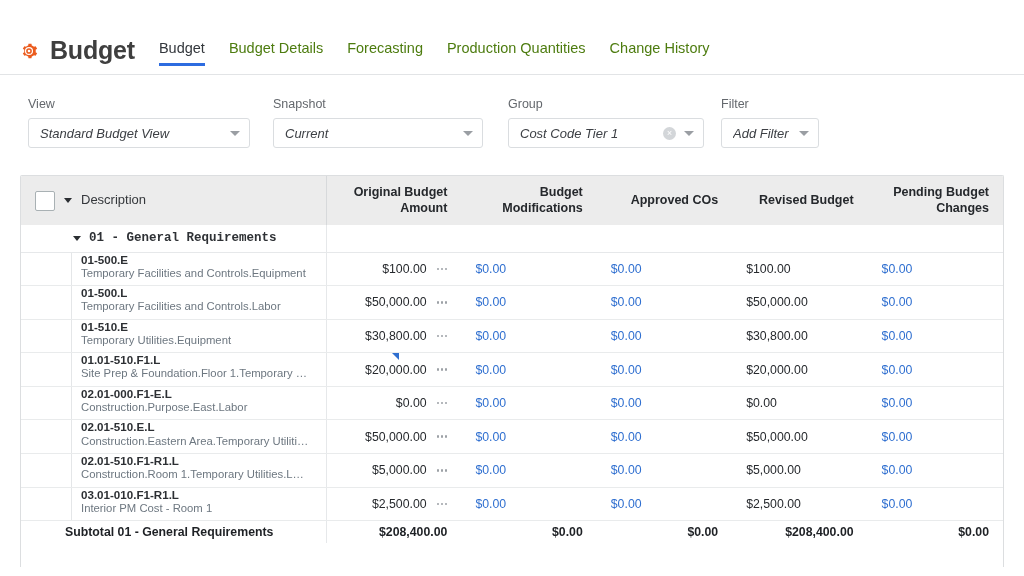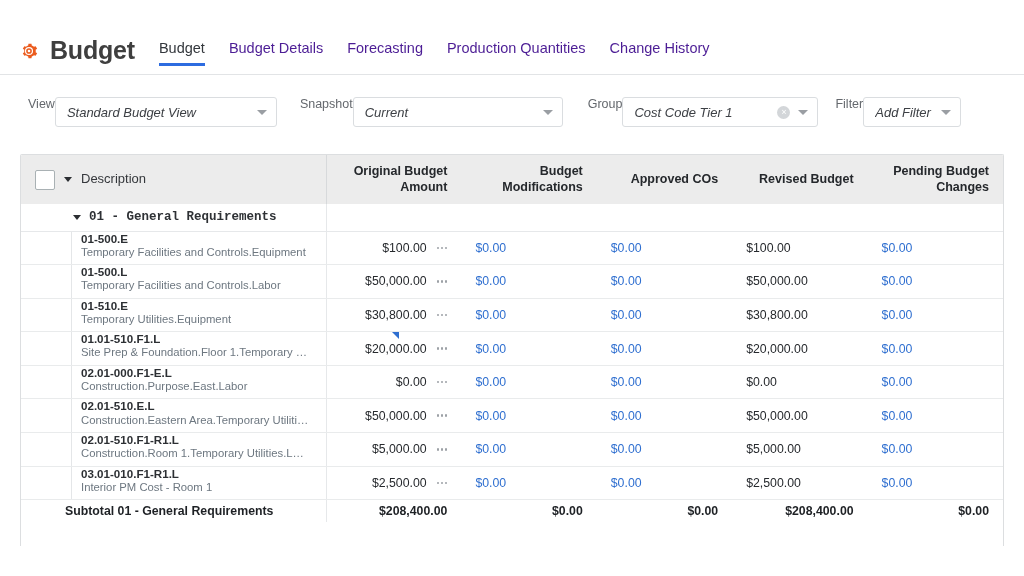--- a/index.html
+++ b/index.html
@@ -19,31 +19,31 @@
     height:74px;
   }
   .gear-icon{ width:18px; height:18px; margin-right:12px; flex:none; position:relative; top:1px;}
   .page-title{
     font-size:25px; font-weight:bold; color:#3f3f3f;
     letter-spacing:-0.2px; margin-right:24px;
     font-family:"Liberation Sans", sans-serif;
   }
   .tabs{ display:flex; align-items:flex-end; gap:24px; position:relative; top:3px;}
   .tab{
-    font-size:14.5px; color:#4c1d95; padding-bottom:7px;
+    font-size:14.5px; color:#4d7c0f; padding-bottom:7px;
     border-bottom:3px solid transparent; cursor:pointer; white-space:nowrap;
   }
   .tab.active{ color:#33373c; border-bottom-color:#2d6ce0; }
   .header-rule{ height:1px; background:#e2e4e6; width:100%; }
 
   
   .filterbar{
     display:flex; padding:22px 0 0 28px; gap:0;
   }
-  .field{ display:flex; flex-direction:row; }
+  .field{ display:flex; flex-direction:column; }
   .field-label{ font-size:12.5px; color:#64686d; margin-bottom:7px; }
   .select{
     height:30px; border:1px solid #dadde0; border-radius:3px;
     background:#fff; display:flex; align-items:center;
     padding:0 9px 0 11px; font-size:13px; color:#3d4045;
     cursor:pointer; position:relative;font-style:italic;
   }
   .select .val{ flex:1; white-space:nowrap; overflow:hidden; }
   .caret{
     width:0;height:0;border-left:5px solid transparent;border-right:5px solid transparent;

